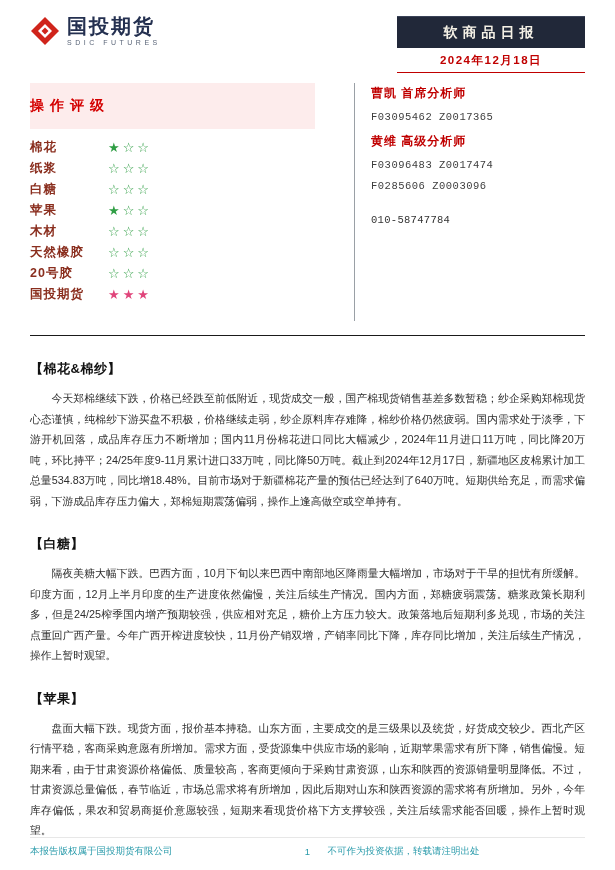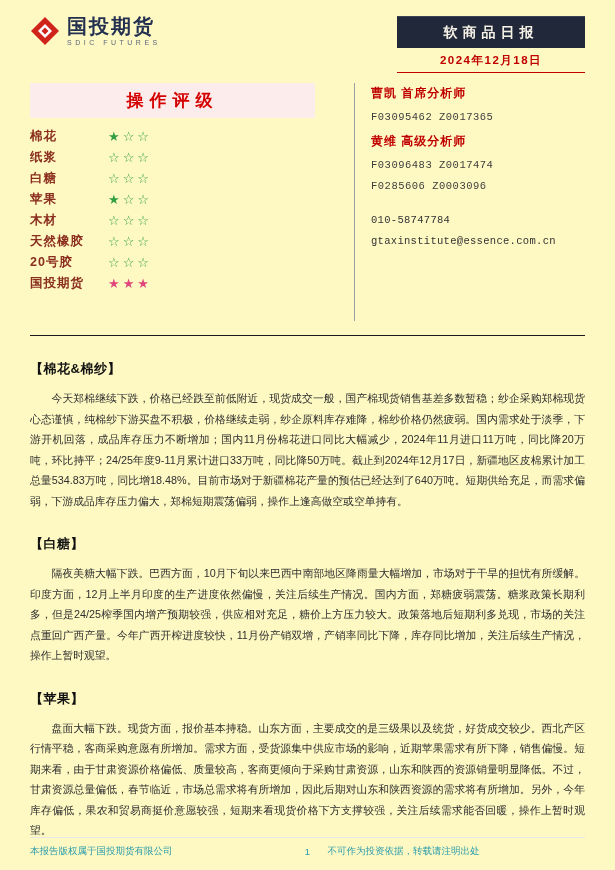--- a/index.html
+++ b/index.html
@@ -1,17 +1,17 @@
 <!DOCTYPE html>
 <html><head>
 <meta charset="utf-8">
 <style>
   html,body{margin:0;padding:0;background:#e9e9e9;}
   .page{
-    width:615px;height:870px;margin:0 auto;background:#fef9c3;
+    width:615px;height:870px;margin:0 auto;background:#ffffff;
     position:relative;overflow:hidden;
     font-family:"Liberation Sans","DejaVu Sans",sans-serif;
     color:#2b2b2b;box-sizing:border-box;padding:16px 30px 0 30px;
   }
   
   .top{display:flex;justify-content:space-between;align-items:flex-start;}
   .logo{display:flex;align-items:center;gap:7px;}
   .logo-svg{width:30px;height:30px;flex:0 0 auto;}
   .logo-text{display:flex;flex-direction:column;line-height:1.05;}
   .logo-cn{font-size:20px;font-weight:bold;color:#243050;letter-spacing:2px;}
@@ -23,22 +23,22 @@
     border-top:1px solid #3a4358;
   }
   .masthead-date{
     color:#c00000;font-size:11.5px;font-weight:bold;letter-spacing:1.5px;
     padding:5px 0 4px 0;border-bottom:1.5px solid #c00000;
   }
   
   .info{display:flex;margin-top:10px;min-height:238px;}
   .ratings{width:300px;flex:0 0 auto;}
   .ratings-title{
-    background:#fdecec;color:#d40000;font-size:17px;font-weight:bold;
-    text-align:center;letter-spacing:6px;padding:6px 0;width:285px;
+    background:#fdecec;color:#d40000;font-size:14px;font-weight:bold;
+    text-align:left;letter-spacing:6px;padding:14px 0;width:285px;
   }
   .rating-rows{margin-top:8px;}
   .rating-row{display:flex;align-items:center;height:21px;}
   .commodity{width:78px;font-size:12.5px;font-weight:bold;color:#8a2e1e;letter-spacing:1px;}
   .stars{font-size:13px;letter-spacing:3px;color:#2f9e44;line-height:1;}
   .stars.pink{color:#e0457b;}
   .analysts{
     flex:1;border-left:1px solid #9aa0a6;padding-left:16px;margin-left:24px;
   }
   .analyst-name{color:#c00000;font-size:12px;font-weight:bold;letter-spacing:1px;margin-top:10px;}
@@ -133,21 +133,20 @@
     </div>
 
     <div class="analysts">
       <div class="analyst-name">曹凯 首席分析师</div>
       <div class="analyst-ids">F03095462 Z0017365</div>
       <div class="analyst-name">黄维 高级分析师</div>
       <div class="analyst-ids">F03096483 Z0017474</div>
       <div class="analyst-ids">F0285606 Z0003096</div>
       <div class="contact">
         <div class="contact-line">010-58747784</div>
-        <div class="contact-line">gtaxinstitute@essence.com.cn</div>
       </div>
     </div>
 
   </div>
 
   <hr class="rule">
 
   <main>
     <section>
       <div class="section-heading">【棉花&amp;棉纱】</div>

